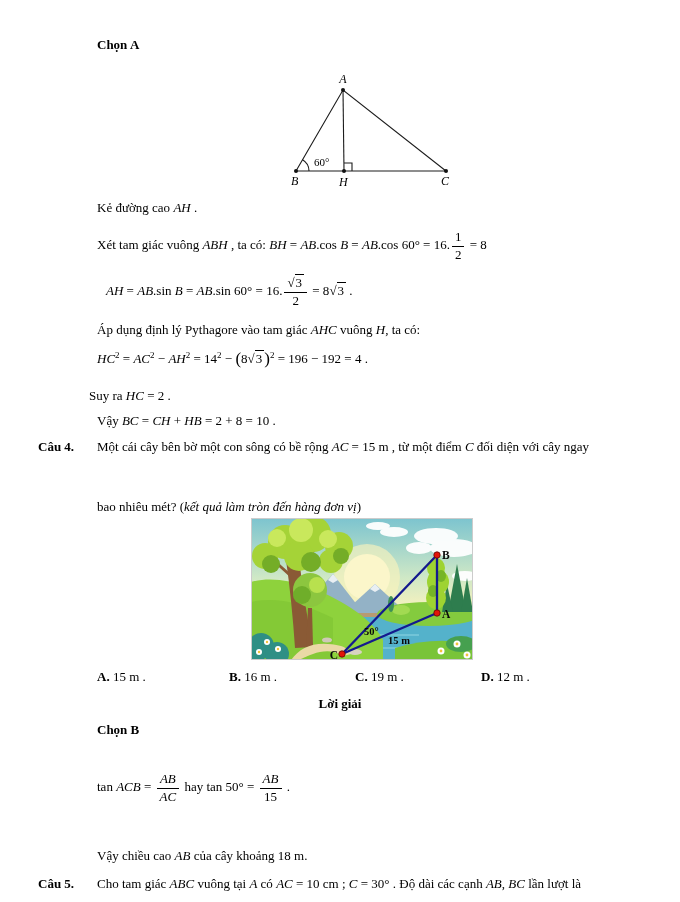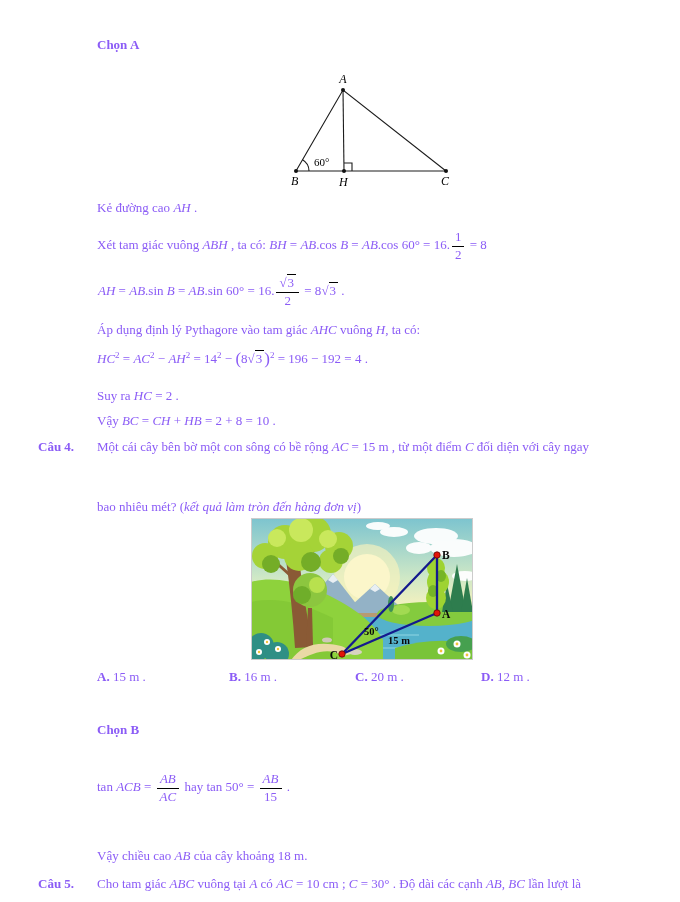--- a/index.html
+++ b/index.html
@@ -1,16 +1,16 @@
 <!DOCTYPE html>
 <html><head>
 <meta charset="utf-8">
 <style>
   html,body{margin:0;padding:0;background:#ffffff;}
-  .page{position:relative;width:680px;height:902px;background:#fff;color:#8b5cf6;
+  .page{position:relative;width:680px;height:902px;background:#fff;color:#000000;
         font-family:"Liberation Serif","DejaVu Serif",serif;font-size:13px;overflow:hidden;}
   .abs{position:absolute;white-space:nowrap;line-height:17px;}
   .bold{font-weight:bold;}
   .center{left:0;width:680px;text-align:center;}
   .mi{font-style:italic;}
   .big{font-size:17px;vertical-align:-1px;}
   sup{font-size:9px;line-height:0;}
   .frac{display:inline-flex;flex-direction:column;align-items:center;vertical-align:middle;
         margin:0 2px;line-height:1.12;text-align:center;}
   .frac .fnum{display:block;padding:0 3px 1px;border-bottom:1px solid #000;}
@@ -46,27 +46,27 @@
       <text x="158" y="115">C</text>
     </g>
     <text x="31" y="96" font-size="11" fill="#000">60°</text>
   </svg>
 
   <div class="abs" style="left:97px;top:199px"><span>Kẻ đường cao </span><span class="mi">AH</span><span> .</span></div>
   <div class="abs" style="left:97px;top:230px"><span>Xét tam giác vuông </span><span class="mi">ABH</span><span> , ta có:  </span><span class="mi">BH</span><span> = </span><span class="mi">AB</span><span>.cos </span><span class="mi">B</span><span> = </span><span class="mi">AB</span><span>.cos 60° = 16.</span><span class="frac">
         <span class="fnum"><span>1</span></span>
         <span class="fden"><span>2</span></span>
       </span><span> = 8</span></div>
-  <div class="abs" style="left:98px;top:276px"><span class="mi">AH</span><span> = </span><span class="mi">AB</span><span>.sin </span><span class="mi">B</span><span> = </span><span class="mi">AB</span><span>.sin 60° = 16.</span><span class="frac">
+  <div class="abs" style="left:106px;top:276px"><span class="mi">AH</span><span> = </span><span class="mi">AB</span><span>.sin </span><span class="mi">B</span><span> = </span><span class="mi">AB</span><span>.sin 60° = 16.</span><span class="frac">
         <span class="fnum"><span class="sqrt">√<span class="arg">3</span></span></span>
         <span class="fden"><span>2</span></span>
       </span><span> = 8</span><span class="sqrt">√<span class="arg">3</span></span><span> .</span></div>
   <div class="abs" style="left:97px;top:321px"><span>Áp dụng định lý Pythagore vào tam giác </span><span class="mi">AHC</span><span> vuông </span><span class="mi">H</span><span>,  ta có:</span></div>
   <div class="abs" style="left:97px;top:350px"><span class="mi">HC</span><sup>2</sup><span> = </span><span class="mi">AC</span><sup>2</sup><span> − </span><span class="mi">AH</span><sup>2</sup><span> = 14</span><sup>2</sup><span> − </span><span class="big">(</span><span>8</span><span class="sqrt">√<span class="arg">3</span></span><span class="big">)</span><sup>2</sup><span> = 196 − 192 = 4 .</span></div>
-  <div class="abs" style="left:97px;top:387px"><span>Suy ra </span><span class="mi">HC</span><span> = 2 .</span></div>
+  <div class="abs" style="left:89px;top:387px"><span>Suy ra </span><span class="mi">HC</span><span> = 2 .</span></div>
   <div class="abs" style="left:97px;top:412px"><span>Vậy </span><span class="mi">BC</span><span> = </span><span class="mi">CH</span><span> + </span><span class="mi">HB</span><span> = 2 + 8 = 10 .</span></div>
 
   <div class="abs bold" style="left:38px;top:438px">Câu 4.</div>
   <div class="abs" style="left:97px;top:438px"><span>Một cái cây bên bờ một con sông có bề rộng </span><span class="mi">AC</span><span> = 15  m , từ một điểm </span><span class="mi">C</span><span> đối diện với cây ngay</span></div>
   <div class="abs" style="left:97px;top:498px"><span>bao nhiêu mét? (</span><span class="mi">kết quả làm tròn đến hàng đơn vị</span><span>)</span></div>
 
   <svg class="abs" style="left:251px;top:518px" width="222" height="142" viewBox="0 0 222 142">
     <defs>
       <linearGradient id="sky" x1="0" y1="0" x2="0" y2="1">
         <stop offset="0" stop-color="#7cc4cf"></stop>
@@ -186,23 +186,24 @@
       <text x="191" y="100">A</text>
       <text x="87" y="141" text-anchor="end">C</text>
     </g>
     <text x="113" y="117" font-size="10.5" font-weight="bold" fill="#0a0a0a">50°</text>
     <text x="137" y="126" font-size="10.5" font-weight="bold" fill="#0a0a0a">15 m</text>
     <rect x="0.5" y="0.5" width="221" height="141" fill="none" stroke="#cccccc"></rect>
   </svg>
 
   <div class="abs" style="left:97px;top:668px"><span class="bold">A.</span><span> 15 m .</span></div>
   <div class="abs" style="left:229px;top:668px"><span class="bold">B.</span><span> 16 m .</span></div>
-  <div class="abs" style="left:355px;top:668px"><span class="bold">C.</span><span> 20 m .</span></div>
+  <div class="abs" style="left:355px;top:668px"><span class="bold">C.</span><span> 19 m .</span></div>
   <div class="abs" style="left:481px;top:668px"><span class="bold">D.</span><span> 12 m .</span></div>
 
+  <div class="abs bold center" style="top:695px">Lời giải</div>
   <div class="abs bold" style="left:97px;top:721px">Chọn B</div>
 
   <div class="abs" style="left:97px;top:772px"><span>tan </span><span class="mi">ACB</span><span> = </span><span class="frac">
         <span class="fnum"><span class="mi">AB</span></span>
         <span class="fden"><span class="mi">AC</span></span>
       </span><span>  hay  tan 50° = </span><span class="frac">
         <span class="fnum"><span class="mi">AB</span></span>
         <span class="fden"><span>15</span></span>
       </span><span> .</span></div>
   <div class="abs" style="left:97px;top:847px"><span>Vậy chiều cao </span><span class="mi">AB</span><span> của cây khoảng 18 m.</span></div>

